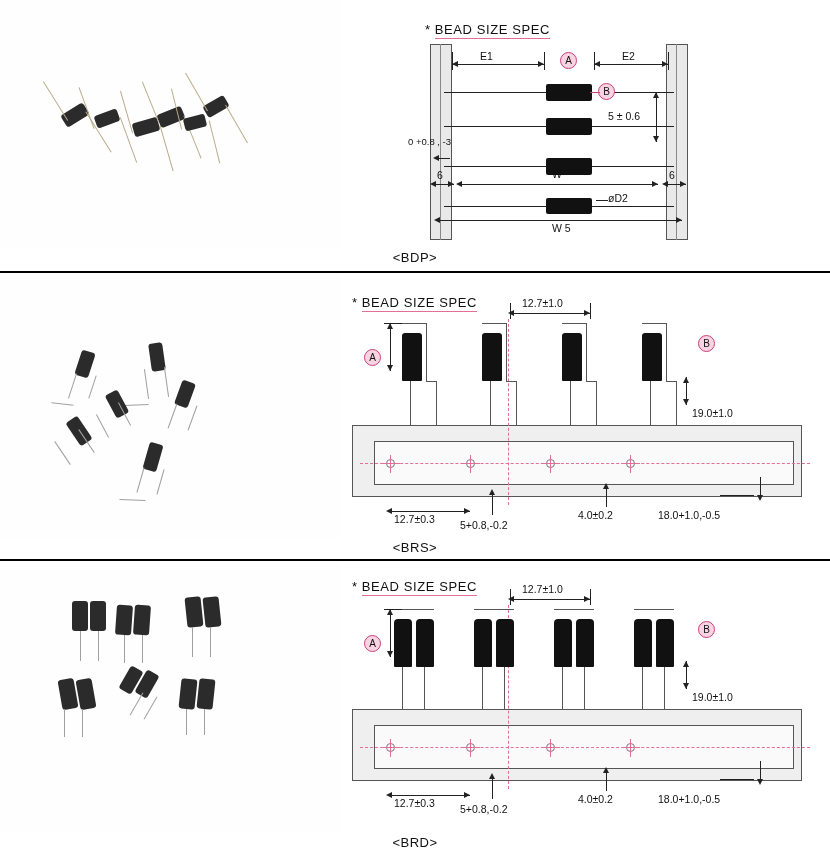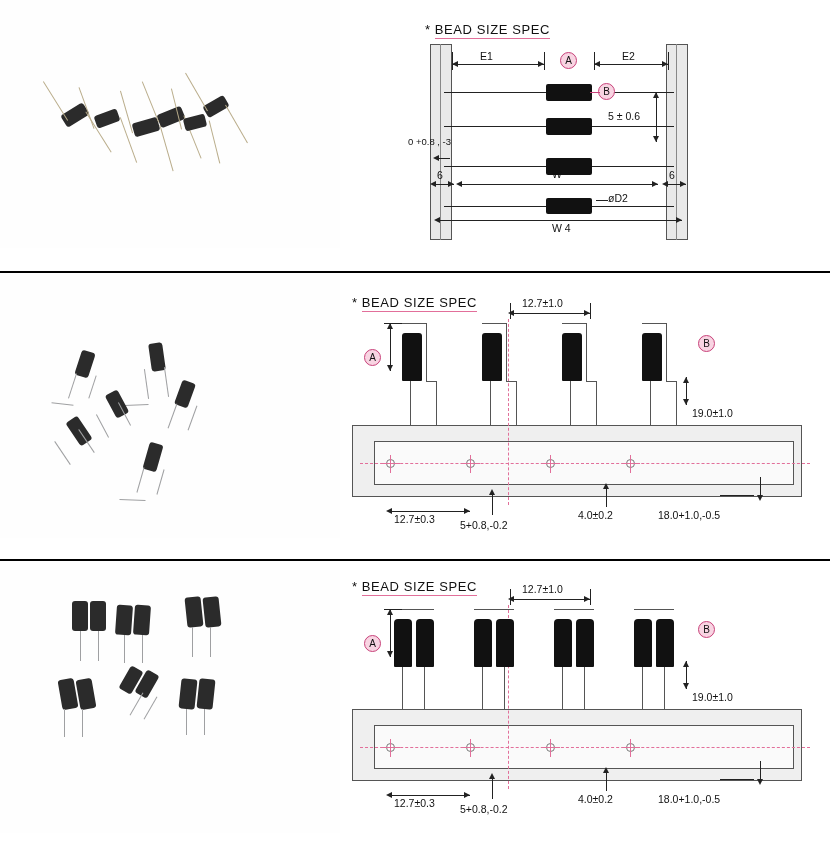--- a/index.html
+++ b/index.html
@@ -264,26 +264,27 @@
         <div class="dim" style="left:329px;top:169px;">6</div>
 
         <div class="ln h" style="left:118px;top:184px;width:200px;"></div>
         <div class="arrow-l" style="left:116px;top:181px;"></div>
         <div class="arrow-r" style="left:312px;top:181px;"></div>
         <div class="dim" style="left:212px;top:168px;">W</div>
 
         <div class="ln h" style="left:96px;top:220px;width:246px;"></div>
         <div class="arrow-l" style="left:94px;top:217px;"></div>
         <div class="arrow-r" style="left:336px;top:217px;"></div>
-        <div class="dim" style="left:212px;top:222px;">W 4</div>
+        <div class="dim" style="left:212px;top:222px;">W 5</div>
 
         <div class="dim" style="left:268px;top:192px;">øD2</div>
         <div class="ln h" style="left:256px;top:200px;width:12px;"></div>
       </div>
     </div>
+    <div class="caption">&lt;BDP&gt;</div>
   </div>
 
   <div class="section" style="height:288px;">
     <div class="sec-inner" style="height:265px;">
 
       <div class="photo-pane">
         <div class="photo">
           <div class="cap" style="left:78px;top:78px;width:14px;height:26px;transform:rotate(18deg);"></div>
           <div class="wire2" style="left:72px;top:100px;height:26px;transform:rotate(18deg);"></div>
           <div class="wire2" style="left:92px;top:102px;height:24px;transform:rotate(18deg);"></div>
@@ -399,20 +400,21 @@
         <div class="ln v" style="left:266px;top:214px;height:20px;"></div>
         <div class="arrow-u" style="left:263px;top:210px;"></div>
         <div class="dim" style="left:238px;top:236px;">4.0±0.2</div>
 
         <div class="ln h" style="left:380px;top:222px;width:34px;"></div>
         <div class="dim" style="left:318px;top:236px;">18.0+1.0,-0.5</div>
         <div class="ln v" style="left:420px;top:204px;height:22px;"></div>
         <div class="arrow-d" style="left:417px;top:222px;"></div>
       </div>
     </div>
+    <div class="caption">&lt;BRS&gt;</div>
   </div>
 
   <div class="section" style="height:296px;">
     <div class="sec-inner" style="height:272px;">
 
       <div class="photo-pane">
         <div class="photo">
           <div class="cap" style="left:72px;top:40px;width:16px;height:30px;"></div>
           <div class="cap" style="left:90px;top:40px;width:16px;height:30px;"></div>
           <div class="wire2" style="left:80px;top:70px;height:30px;"></div>
@@ -525,15 +527,16 @@
         <div class="ln v" style="left:266px;top:210px;height:20px;"></div>
         <div class="arrow-u" style="left:263px;top:206px;"></div>
         <div class="dim" style="left:238px;top:232px;">4.0±0.2</div>
 
         <div class="ln h" style="left:380px;top:218px;width:34px;"></div>
         <div class="dim" style="left:318px;top:232px;">18.0+1.0,-0.5</div>
         <div class="ln v" style="left:420px;top:200px;height:22px;"></div>
         <div class="arrow-d" style="left:417px;top:218px;"></div>
       </div>
     </div>
+    <div class="caption">&lt;BRD&gt;</div>
   </div>
 
 </div>
 
 </body></html>

